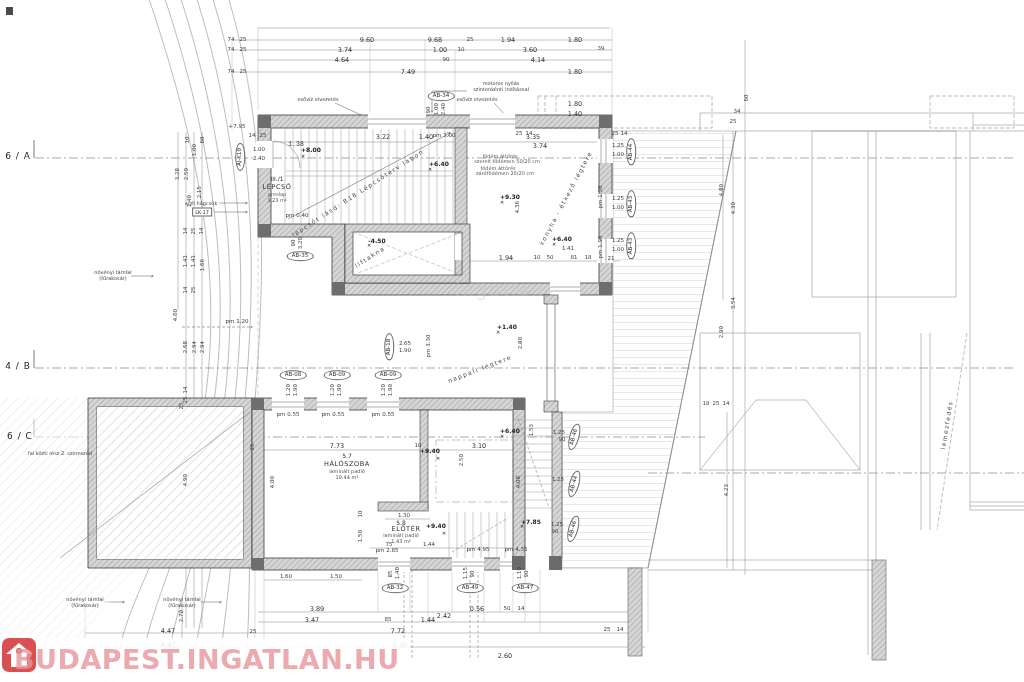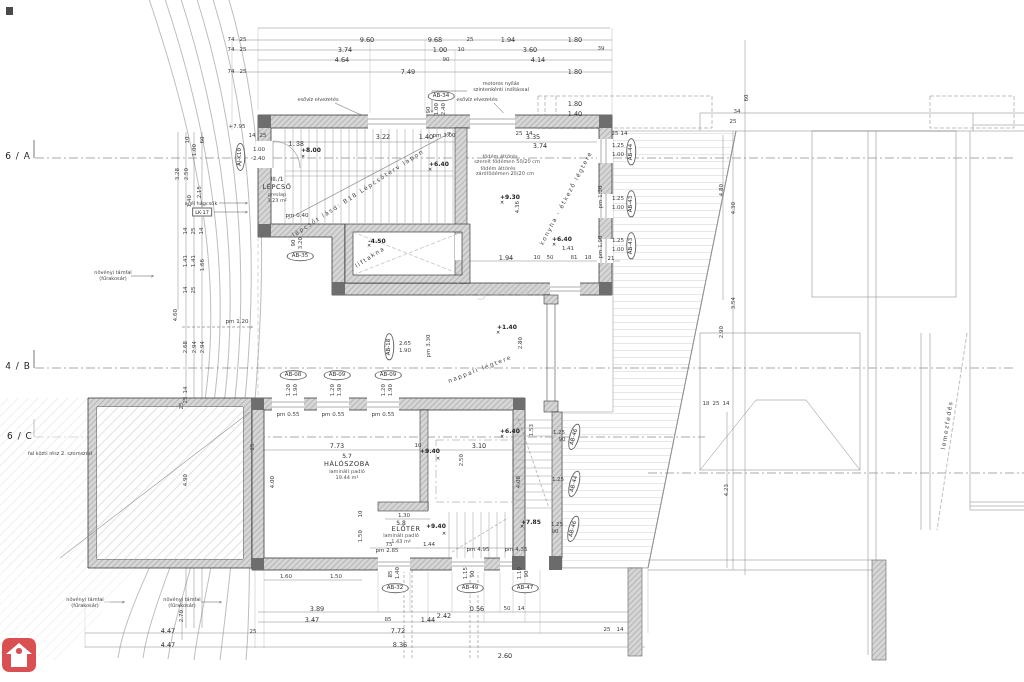--- a/index.html
+++ b/index.html
@@ -455,15 +455,16 @@
       <span class="oval" style="left: 525px; top: 588px;">AB-47</span>
       <span class="boxlbl" style="left: 202px; top: 212px;">LK-17</span>
     </div>
 
 <div class="watermark">
   <svg width="34" height="34" viewBox="0 0 34 34">
     <rect width="34" height="34" rx="7" fill="#d94f52"></rect>
     <path d="M17,5 L30,16 H25 V29 H9 V16 H4 Z" fill="#ffffff"></path>
     <circle cx="17" cy="13" r="3" fill="#d94f52"></circle>
   </svg>
+  <span class="wm-text" style="color: rgb(232, 149, 154);">BUDAPEST.INGATLAN.HU</span>
 </div>
 
 </div>
 
 </body></html>

